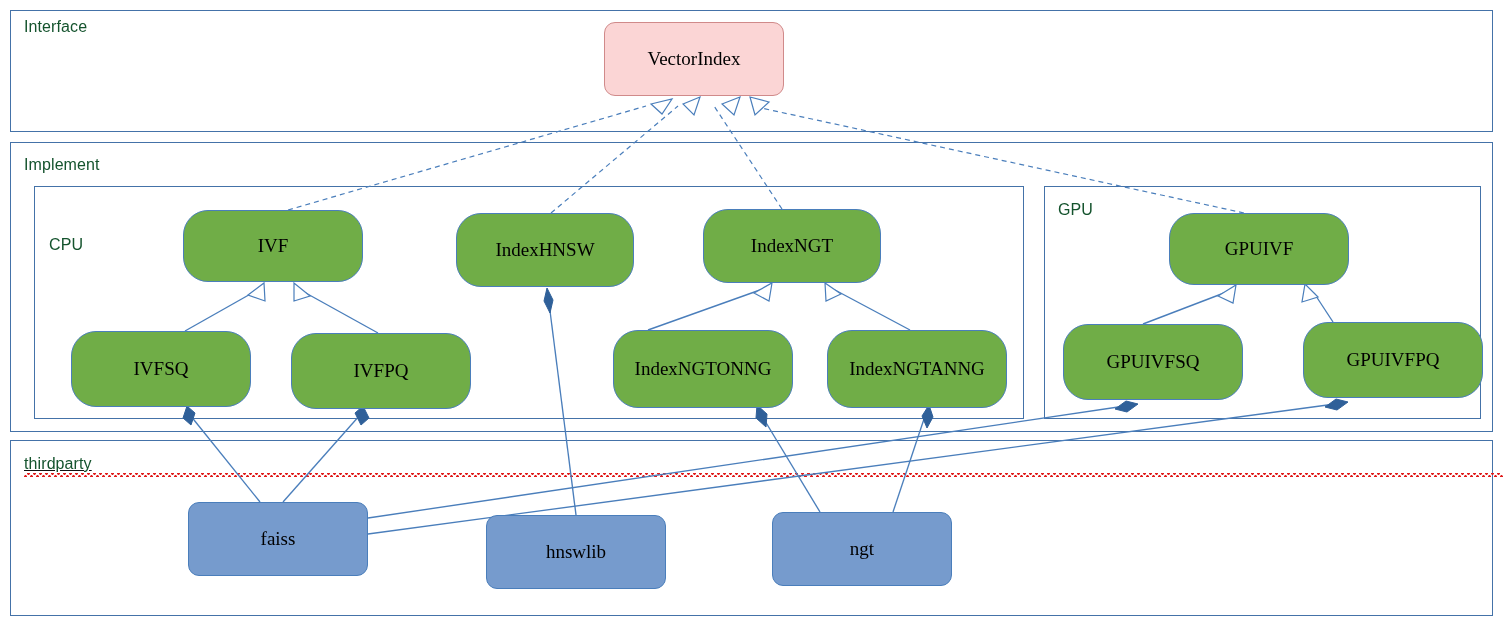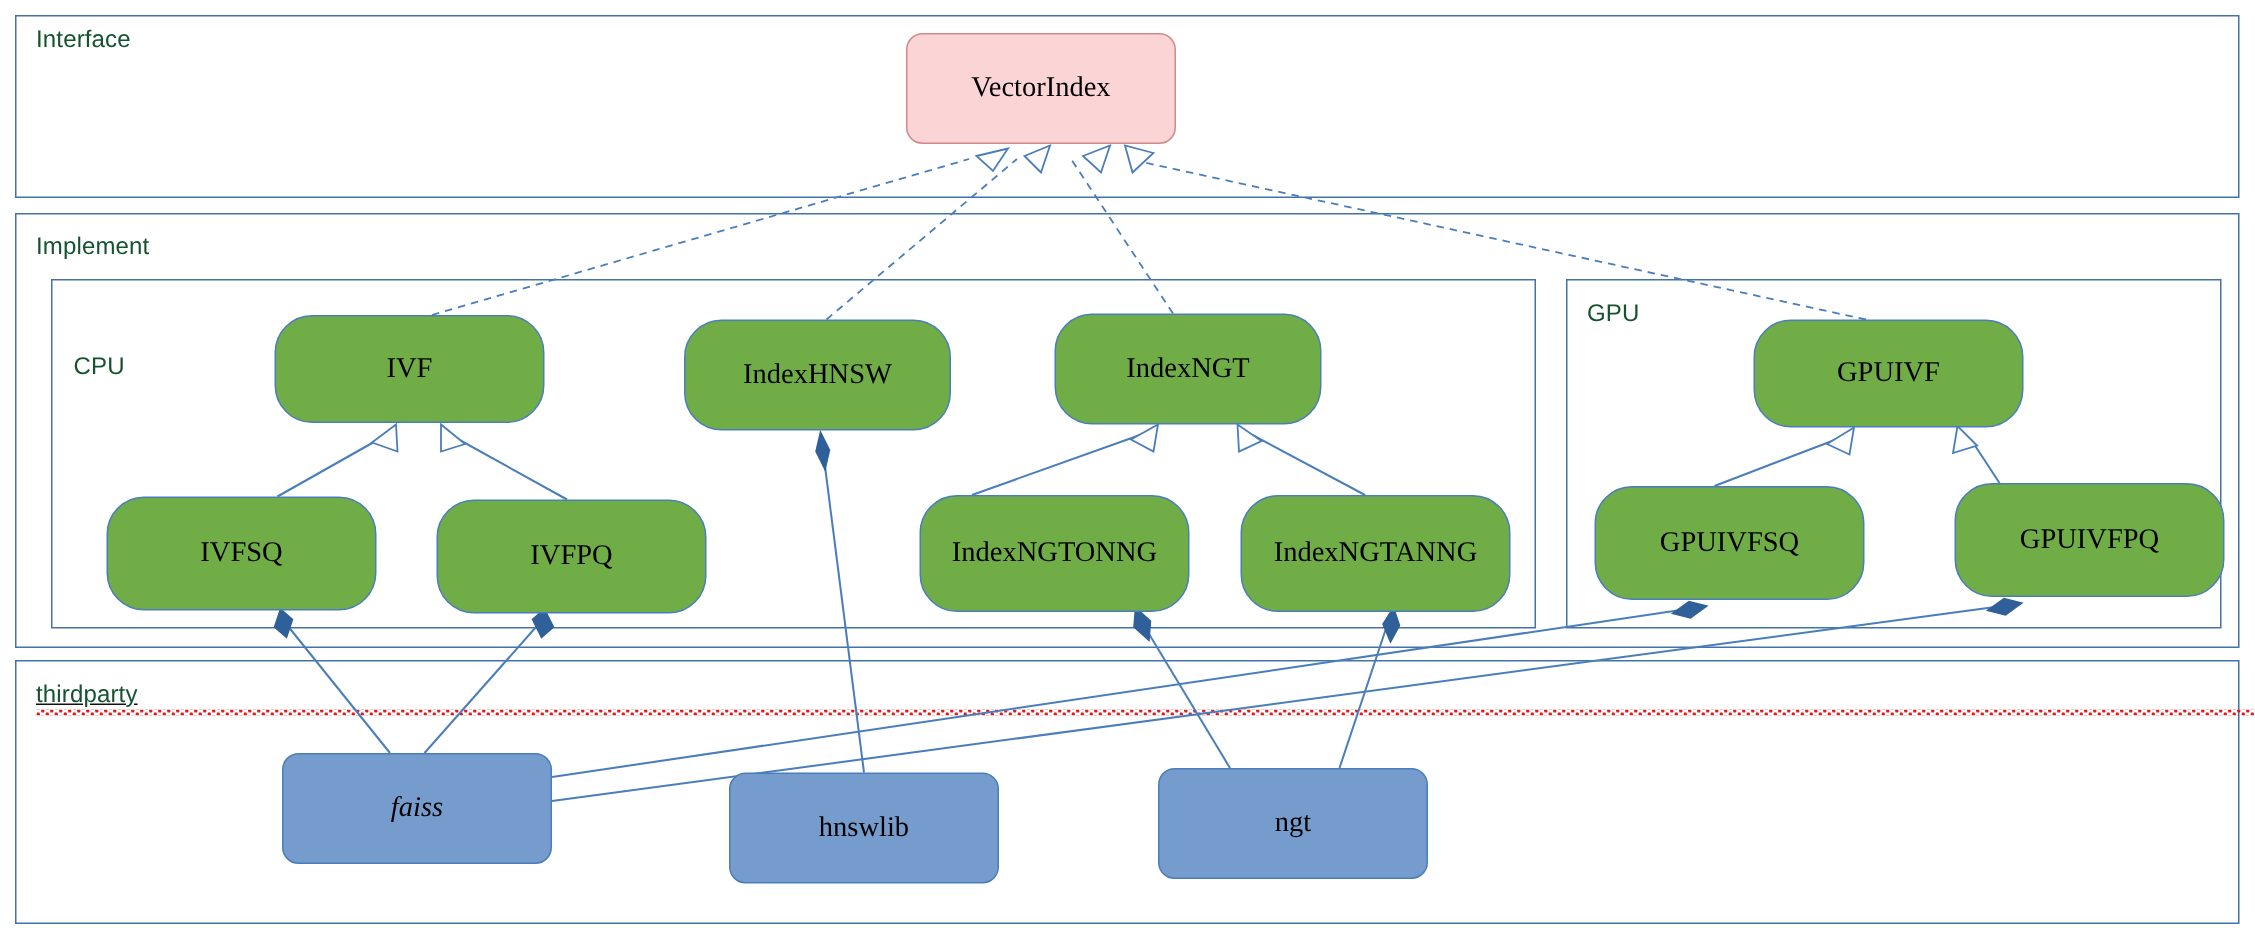--- a/index.html
+++ b/index.html
@@ -114,17 +114,17 @@
   <div class="node green" style="left:703px;top:209px;width:178px;height:74px;">IndexNGT</div>
   <div class="node green" style="left:1169px;top:213px;width:180px;height:72px;">GPUIVF</div>
 
   <div class="node green" style="left:71px;top:331px;width:180px;height:76px;">IVFSQ</div>
   <div class="node green" style="left:291px;top:333px;width:180px;height:76px;">IVFPQ</div>
   <div class="node green" style="left:613px;top:330px;width:180px;height:78px;">IndexNGTONNG</div>
   <div class="node green" style="left:827px;top:330px;width:180px;height:78px;">IndexNGTANNG</div>
   <div class="node green" style="left:1063px;top:324px;width:180px;height:76px;">GPUIVFSQ</div>
   <div class="node green" style="left:1267px;top:322px;width:180px;height:76px;margin-left:36px;">GPUIVFPQ</div>
 
-  <div class="node blue" style="left:188px;top:502px;width:180px;height:74px;font-style:italic;">faiss</div>
+  <div class="node blue" style="left:188px;top:502px;width:180px;height:74px;">faiss</div>
   <div class="node blue" style="left:486px;top:515px;width:180px;height:74px;">hnswlib</div>
   <div class="node blue" style="left:772px;top:512px;width:180px;height:74px;">ngt</div>
 
 </div>
 
 </body></html>

